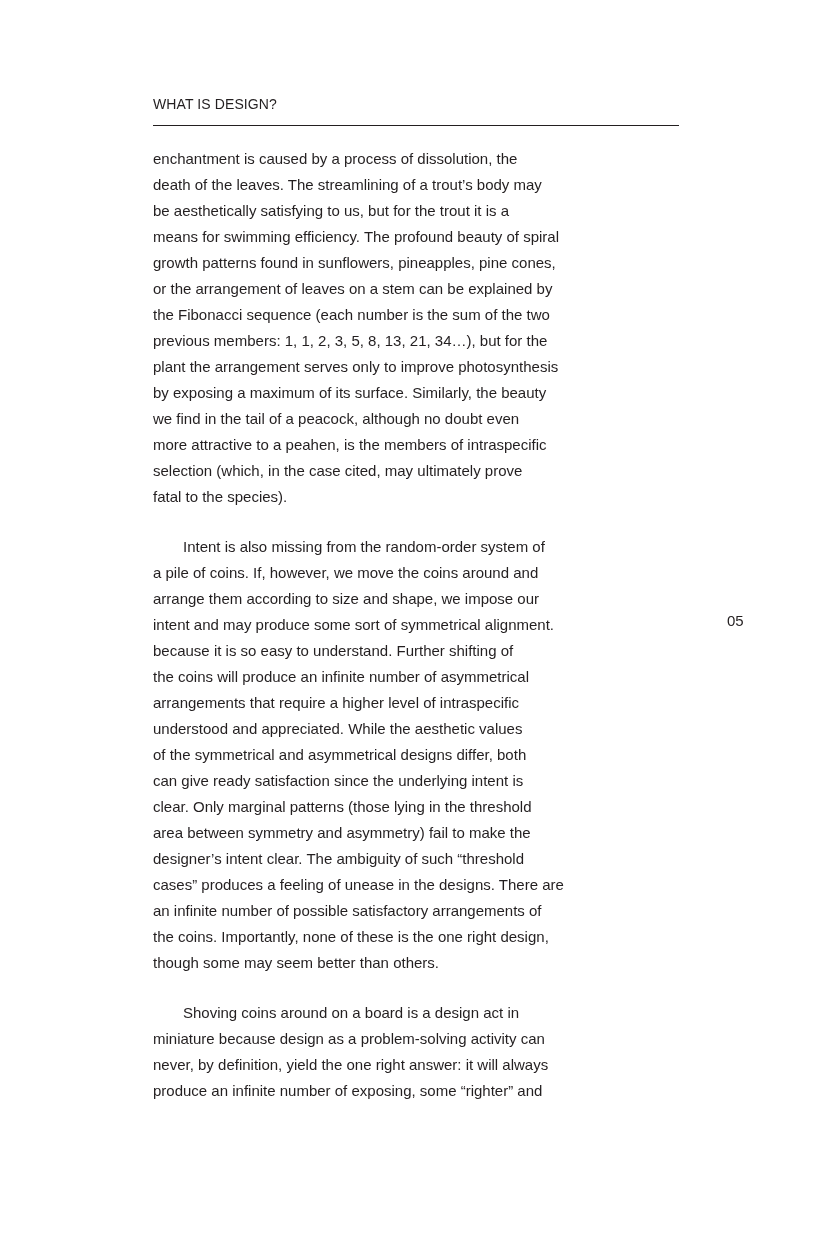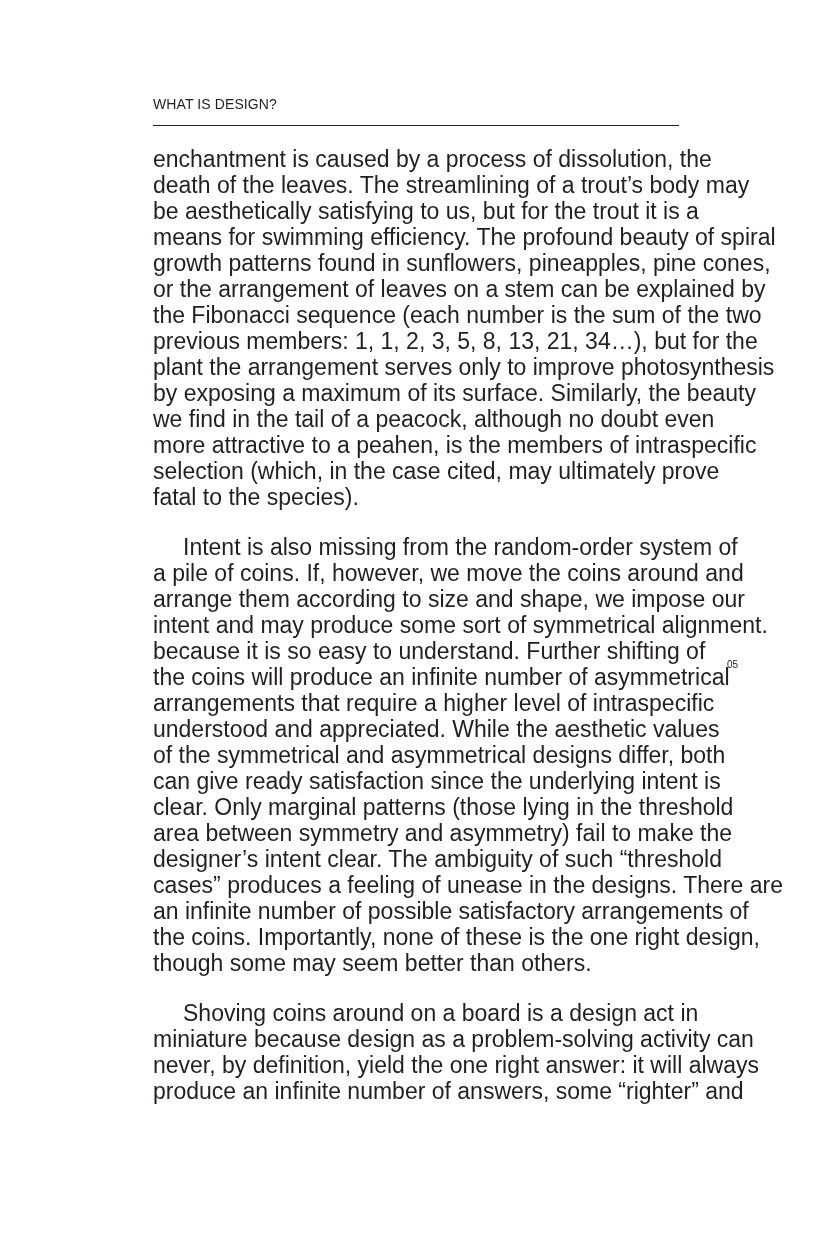--- a/index.html
+++ b/index.html
@@ -33,38 +33,37 @@
       border-top: 1.3px solid #231f20;
     }
     .body-text {
       position: absolute;
       left: 153px;
       top: 146px;
       width: 540px;
     }
     .line {
       display: block;
-      font-size: 23px;
+      font-size: 15px;
       line-height: 26px;
       height: 26px;
       white-space: nowrap;
       color: #231f20;
     }
     .line.indent {
       padding-left: 30px;
       margin-top: 24px;
     }
     .folio {
       position: absolute;
       left: 727px;
       top: 612px;
-      font-size: 10px;
+      font-size: 15px;
       line-height: 18px;
       color: #231f20;
-      margin-top: 44px;
     }
   </style>
 </head>
 <body>
 
 <div class="running-head">WHAT IS DESIGN?</div>
 <div class="head-rule"></div>
 
 <div class="body-text" id="body-text">
     <span class="line">enchantment is caused by a process of dissolution, the</span>
@@ -94,16 +93,16 @@
     <span class="line">clear. Only marginal patterns (those lying in the threshold</span>
     <span class="line">area between symmetry and asymmetry) fail to make the</span>
     <span class="line">designer’s intent clear. The ambiguity of such “threshold</span>
     <span class="line">cases” produces a feeling of unease in the designs. There are</span>
     <span class="line">an infinite number of possible satisfactory arrangements of</span>
     <span class="line">the coins. Importantly, none of these is the one right design,</span>
     <span class="line">though some may seem better than others.</span>
     <span class="line indent">Shoving coins around on a board is a design act in</span>
     <span class="line">miniature because design as a problem-solving activity can</span>
     <span class="line">never, by definition, yield the one right answer: it will always</span>
-    <span class="line">produce an infinite number of answers, some “righter” and</span>
+    <span class="line">produce an infinite number of exposing, some “righter” and</span>
   </div>
 
 <div class="folio">05</div>
 
 </body></html>

